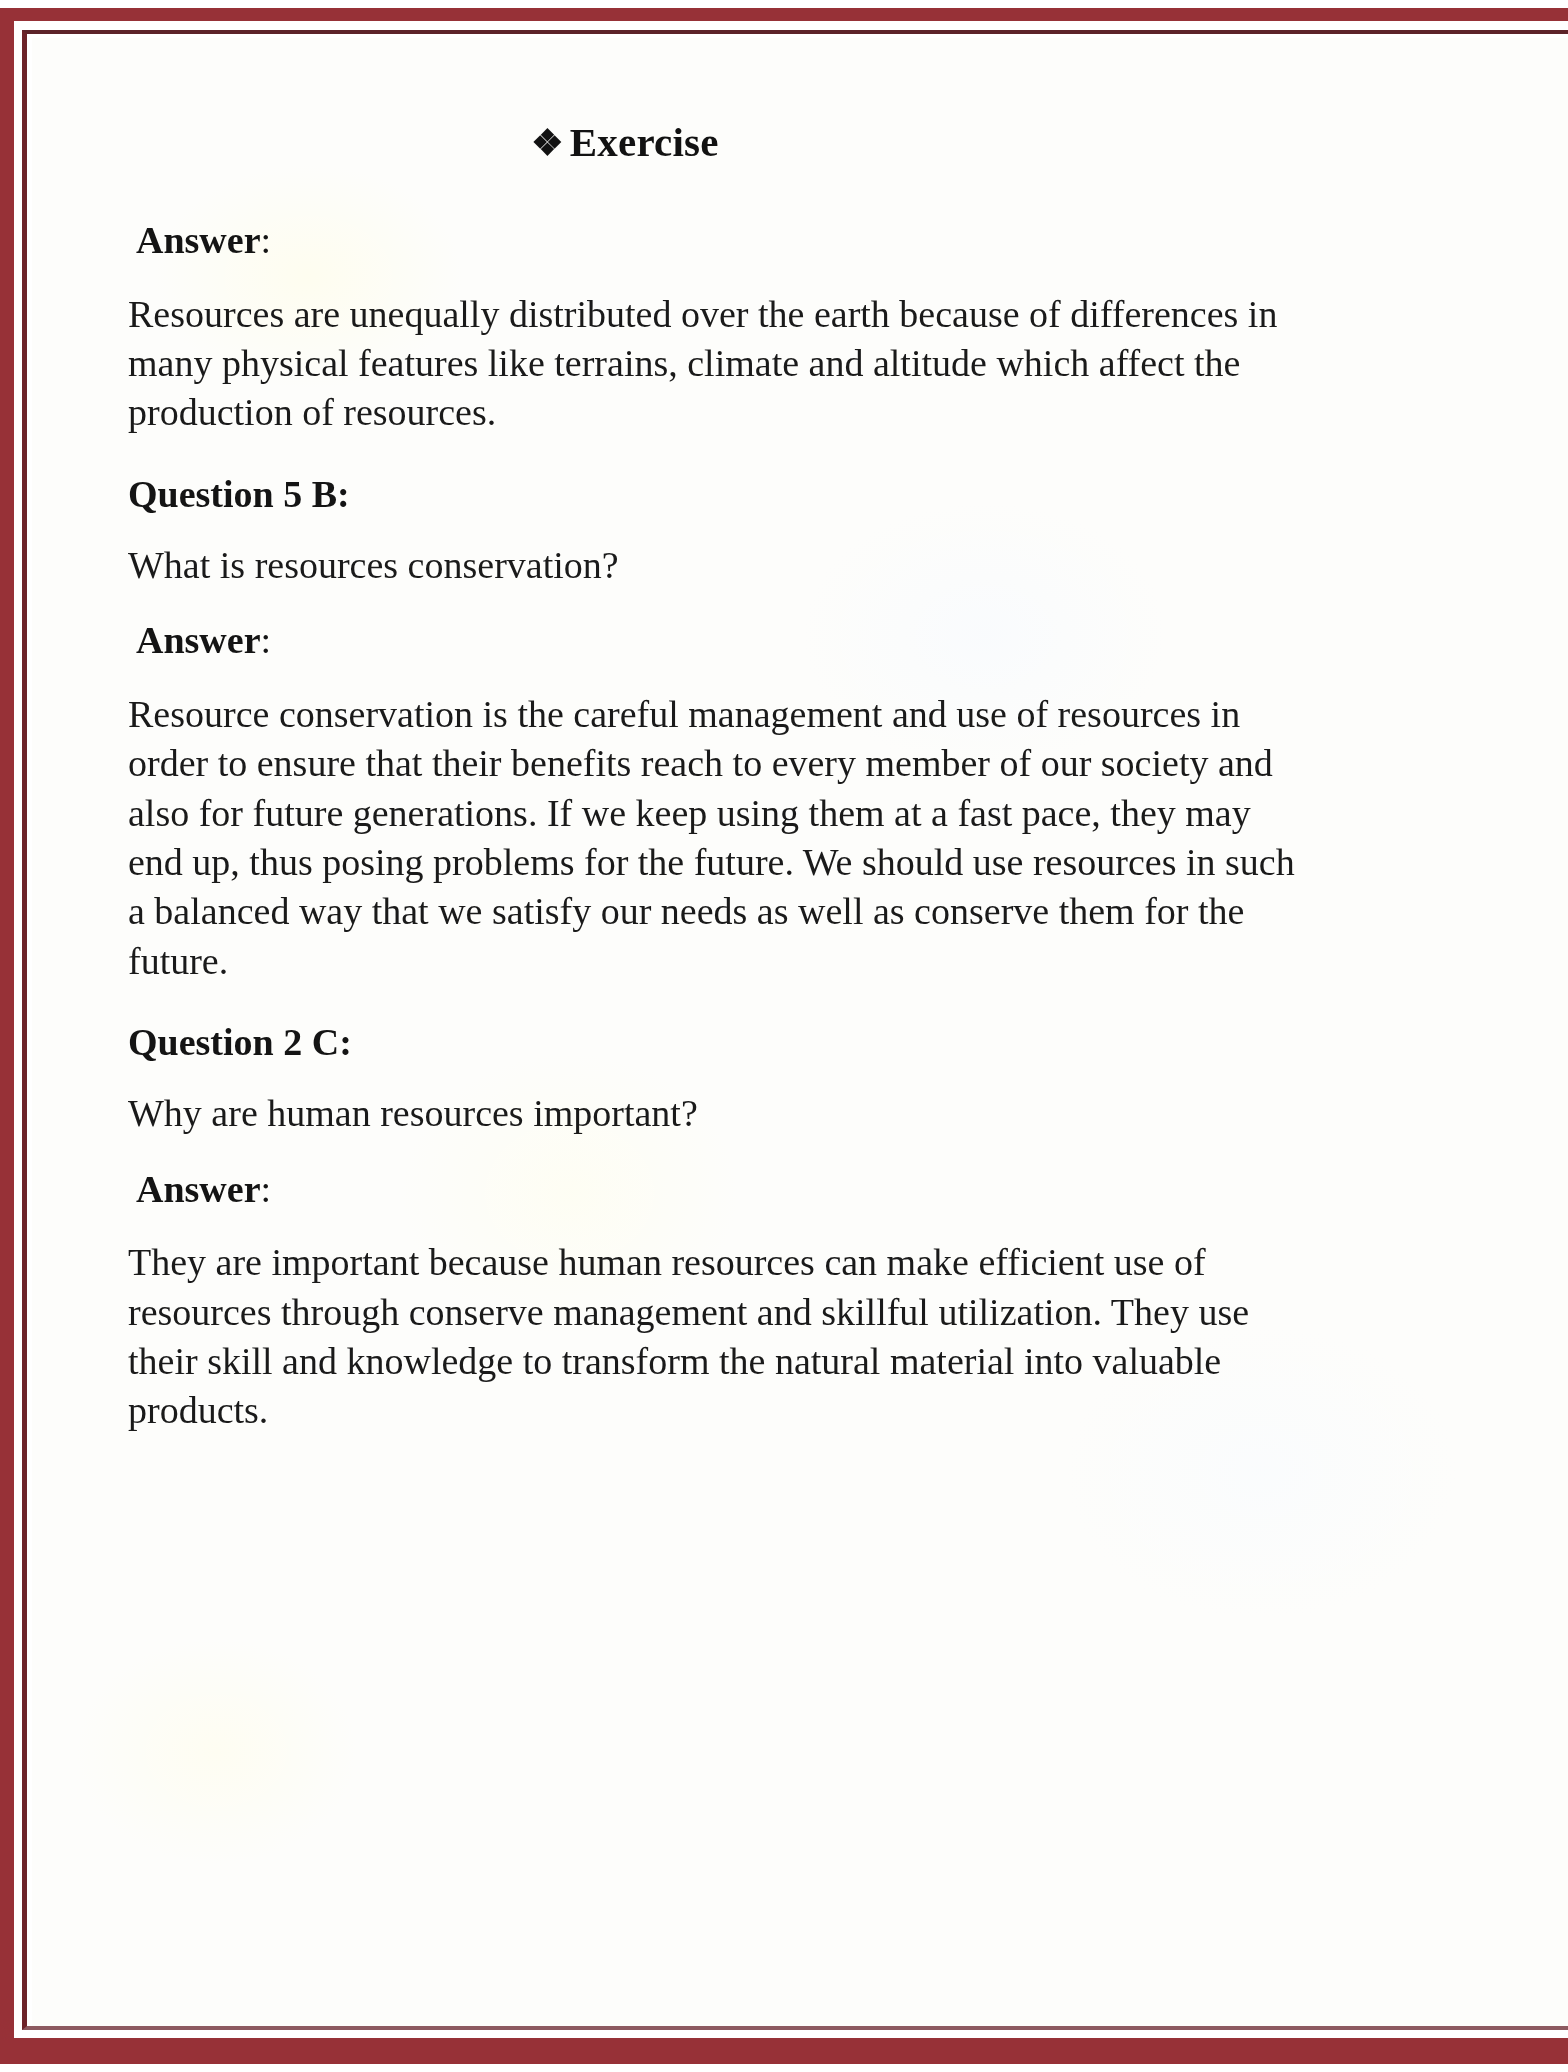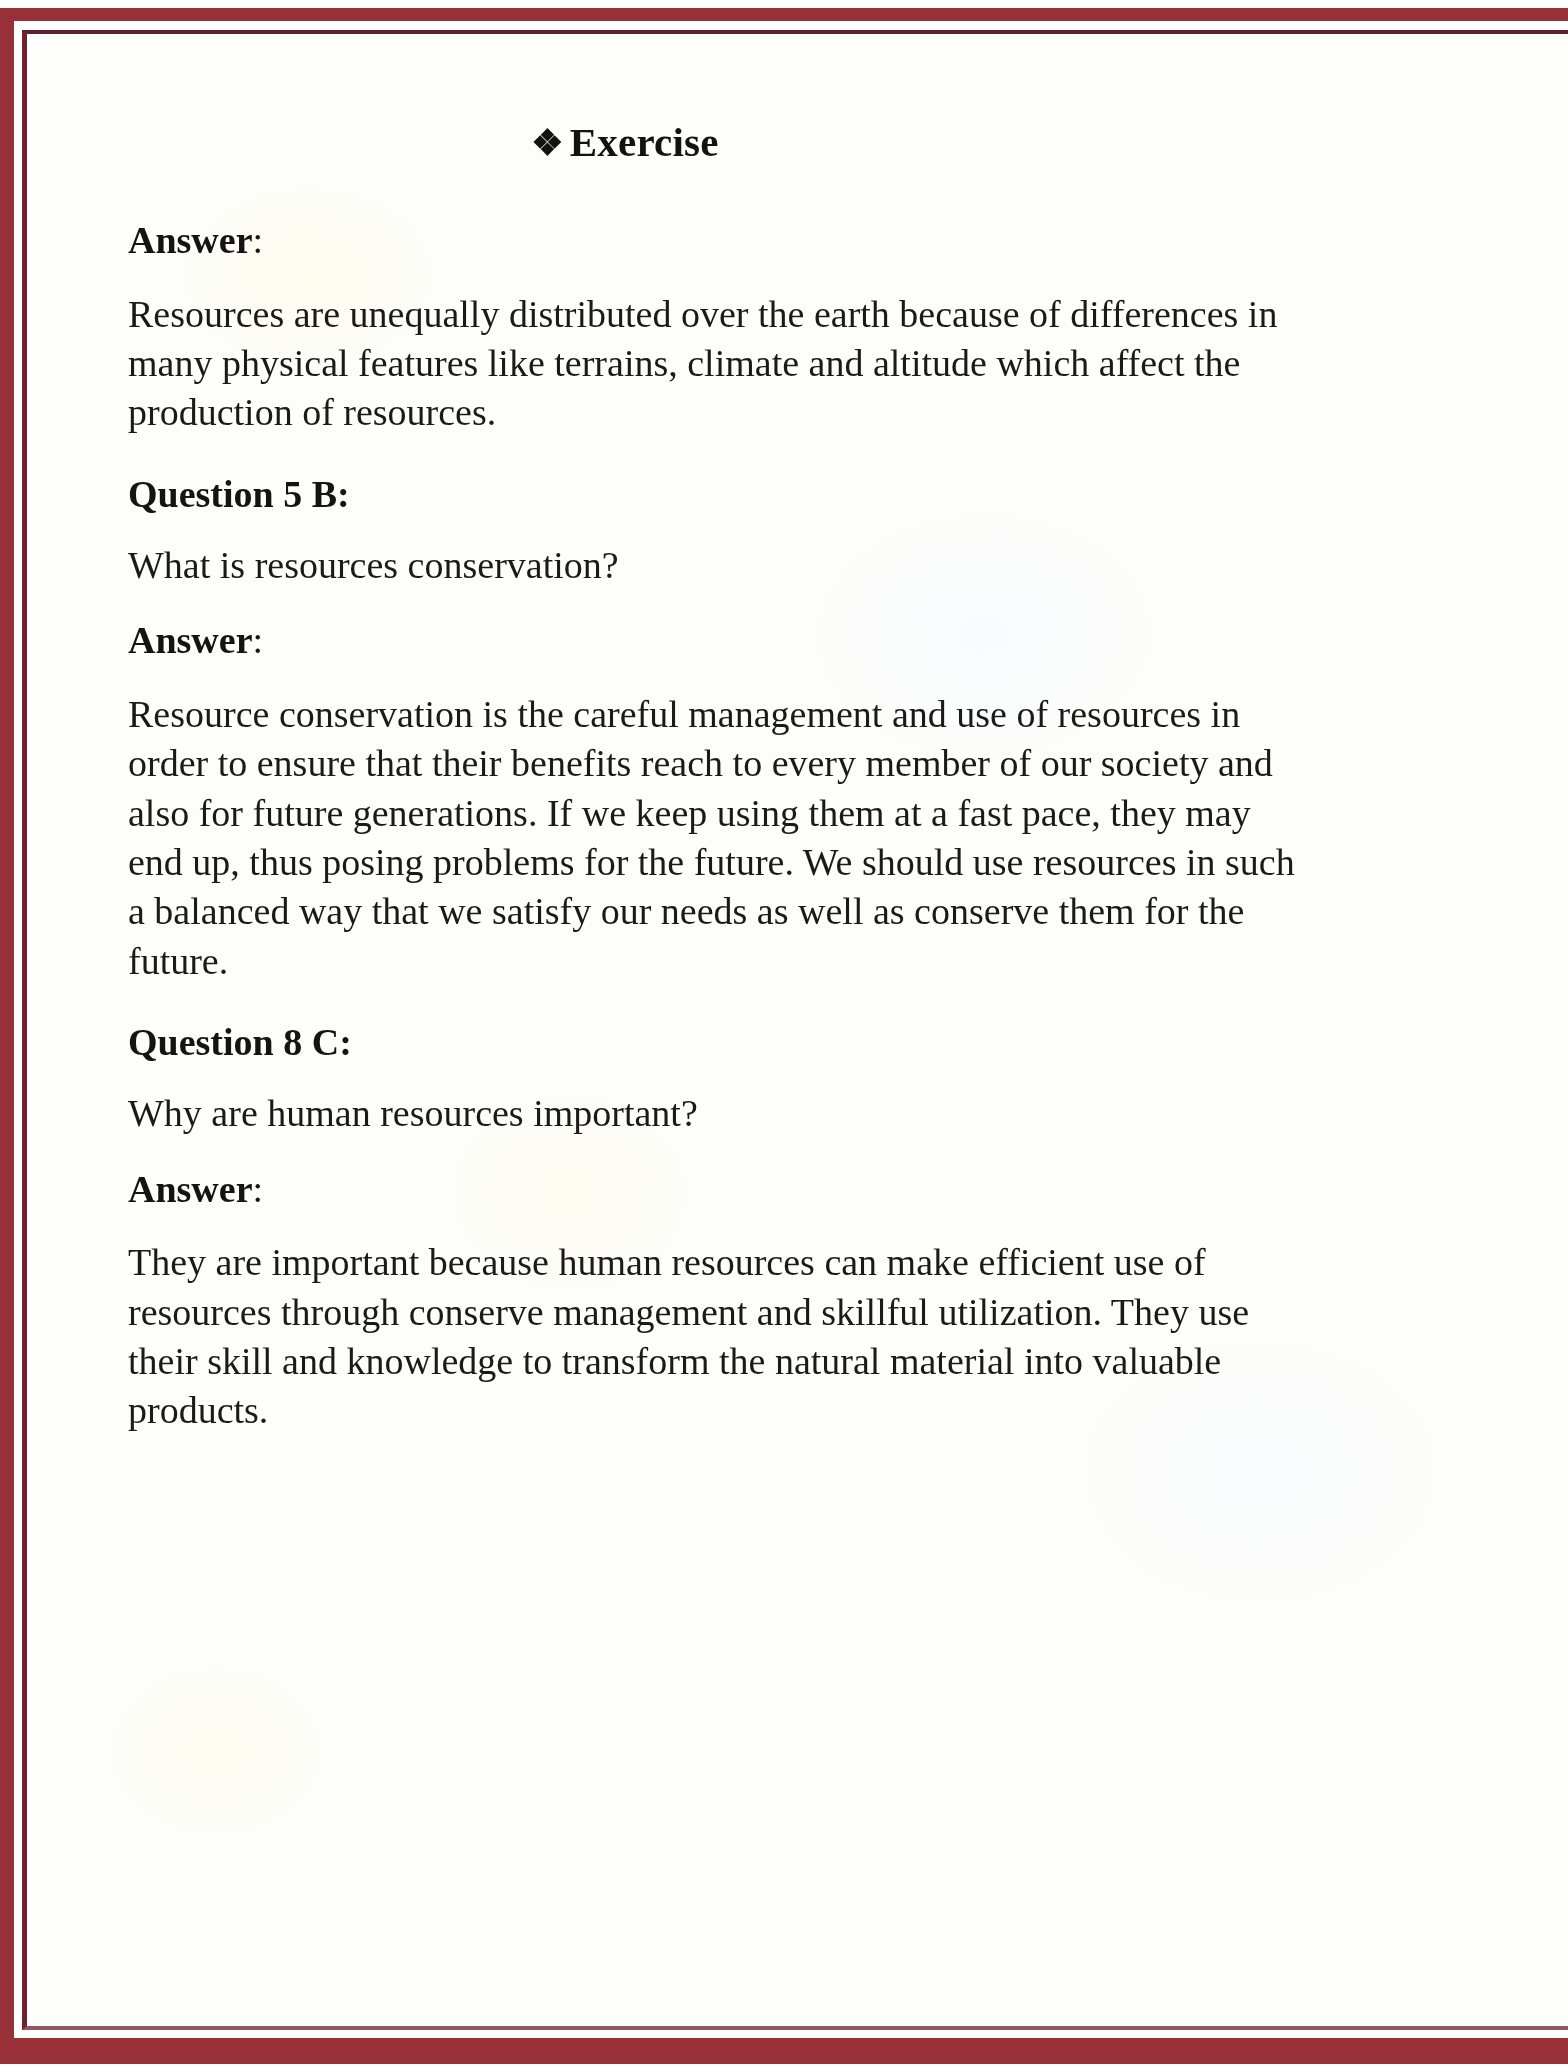--- a/index.html
+++ b/index.html
@@ -103,21 +103,21 @@
   .q-text {
     font-size: 38px;
     font-weight: normal;
     margin: 0 0 30px 0;
     line-height: 1.2;
     color: #1a1a1a;
   }
 
   .a-label {
     font-size: 38px;
-    margin: 0 0 26px 0;
+    margin: 0 0 26px 8px;
     line-height: 1.2;
     color: #141414;
   }
 
   .a-label .lbl {
     font-weight: bold;
   }
 
   .a-body {
     font-size: 38px;
@@ -158,20 +158,20 @@
     </section>
 
     <section class="block">
       <div class="q-heading">Question 5 B:</div>
       <p class="q-text">What is resources conservation?</p>
       <div class="a-label"><span class="lbl">Answer</span><span>:</span></div>
       <p class="a-body">Resource conservation is the careful management and use of resources in order to ensure that their benefits reach to every member of our society and also for future generations. If we keep using them at a fast pace, they may end up, thus posing problems for the future. We should use resources in such a balanced way that we satisfy our needs as well as conserve them for the future.</p>
     </section>
 
     <section class="block">
-      <div class="q-heading">Question 8 C:</div>
+      <div class="q-heading">Question 2 C:</div>
       <p class="q-text">Why are human resources important?</p>
       <div class="a-label"><span class="lbl">Answer</span><span>:</span></div>
       <p class="a-body">They are important because human resources can make efficient use of resources through conserve management and skillful utilization. They use their skill and knowledge to transform the natural material into valuable products.</p>
     </section>
 
   </div>
 </div>
 
 </body></html>

